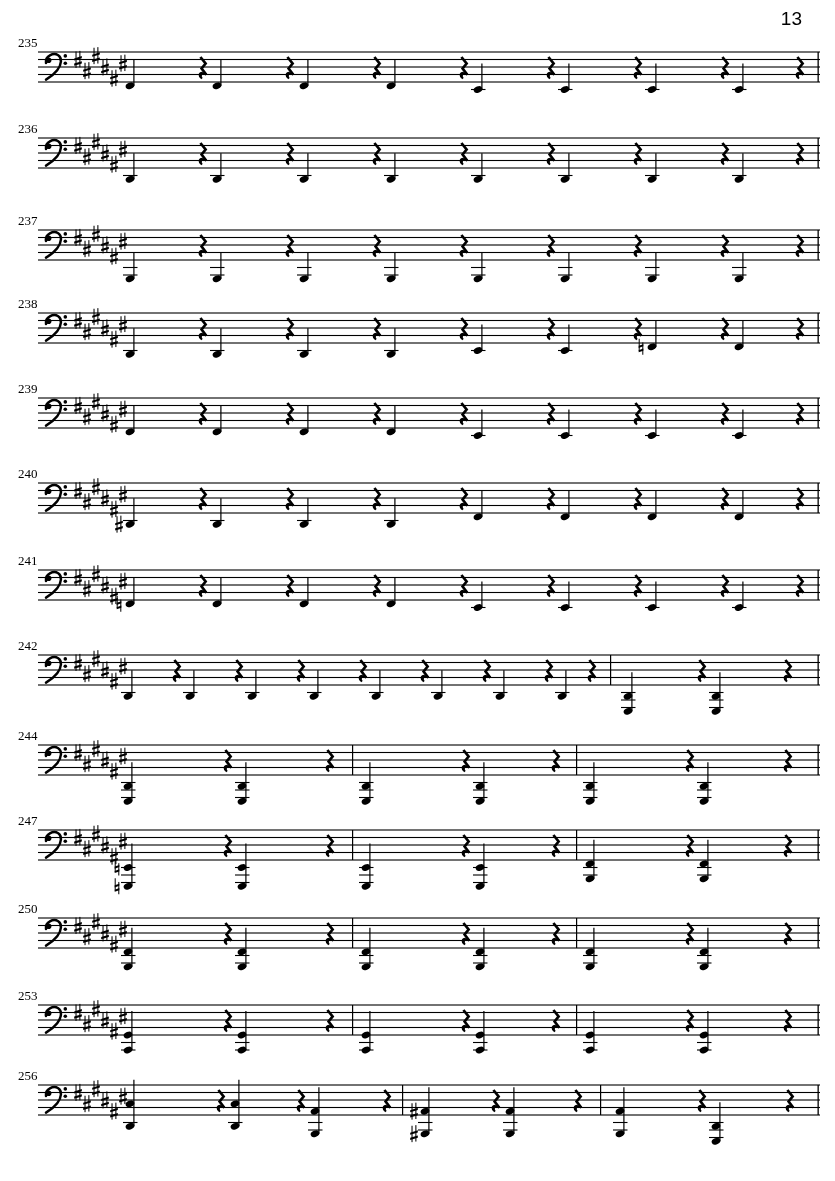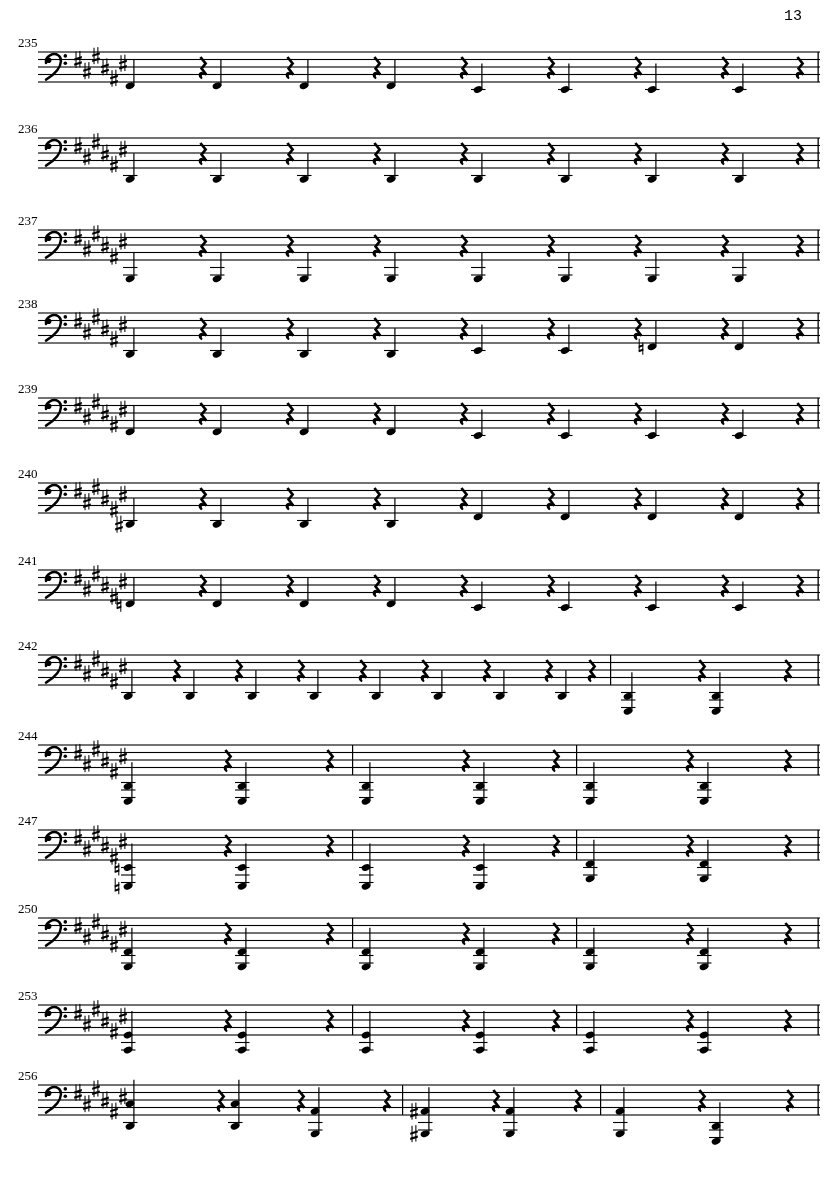--- a/index.html
+++ b/index.html
@@ -1,22 +1,22 @@
 <!DOCTYPE html>
 <html><head>
 <meta charset="utf-8">
 <style>
   html,body{margin:0;padding:0;background:#e8e8e8;}
   .page{
     width:835px;height:1181px;background:#ffffff;position:relative;
     font-family:"Liberation Serif",serif;color:#000;overflow:hidden;
   }
   .page-number{
-    position:absolute;top:8px;right:33px;font-size:15px;color:#000;
-    font-family:Liberation Mono, monospace;
+    position:absolute;top:8px;right:33px;font-size:19px;color:#000;
+    font-family:Liberation Sans, sans-serif;
   }
   #score-svg{position:absolute;left:0;top:0;}
   .mnum{font-family:"Liberation Serif",serif;font-size:13px;fill:#000;}
 </style>
 </head>
 <body>
 
 <div class="page">
   <div class="page-number">13</div>
   <svg id="score-svg" width="835" height="1181" viewBox="0 0 835 1181">

